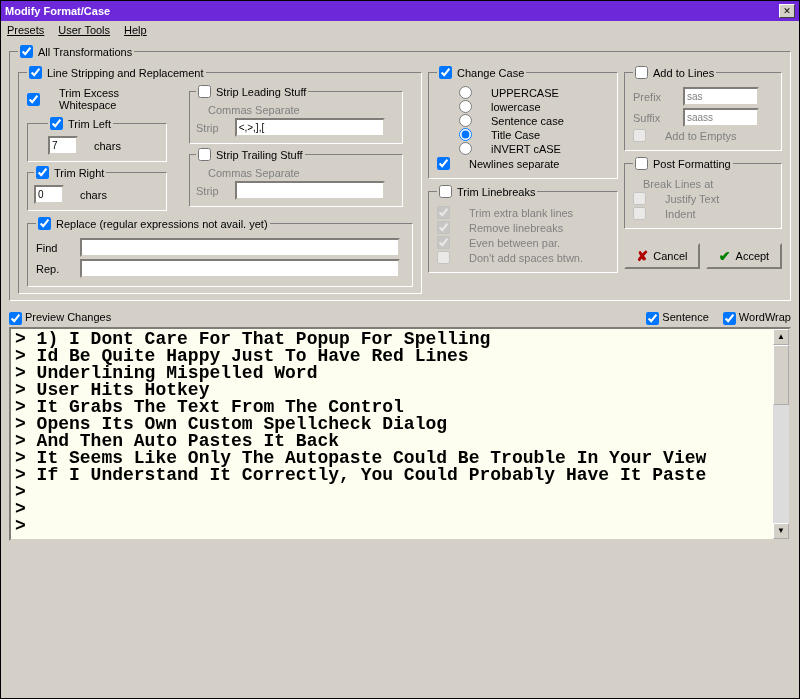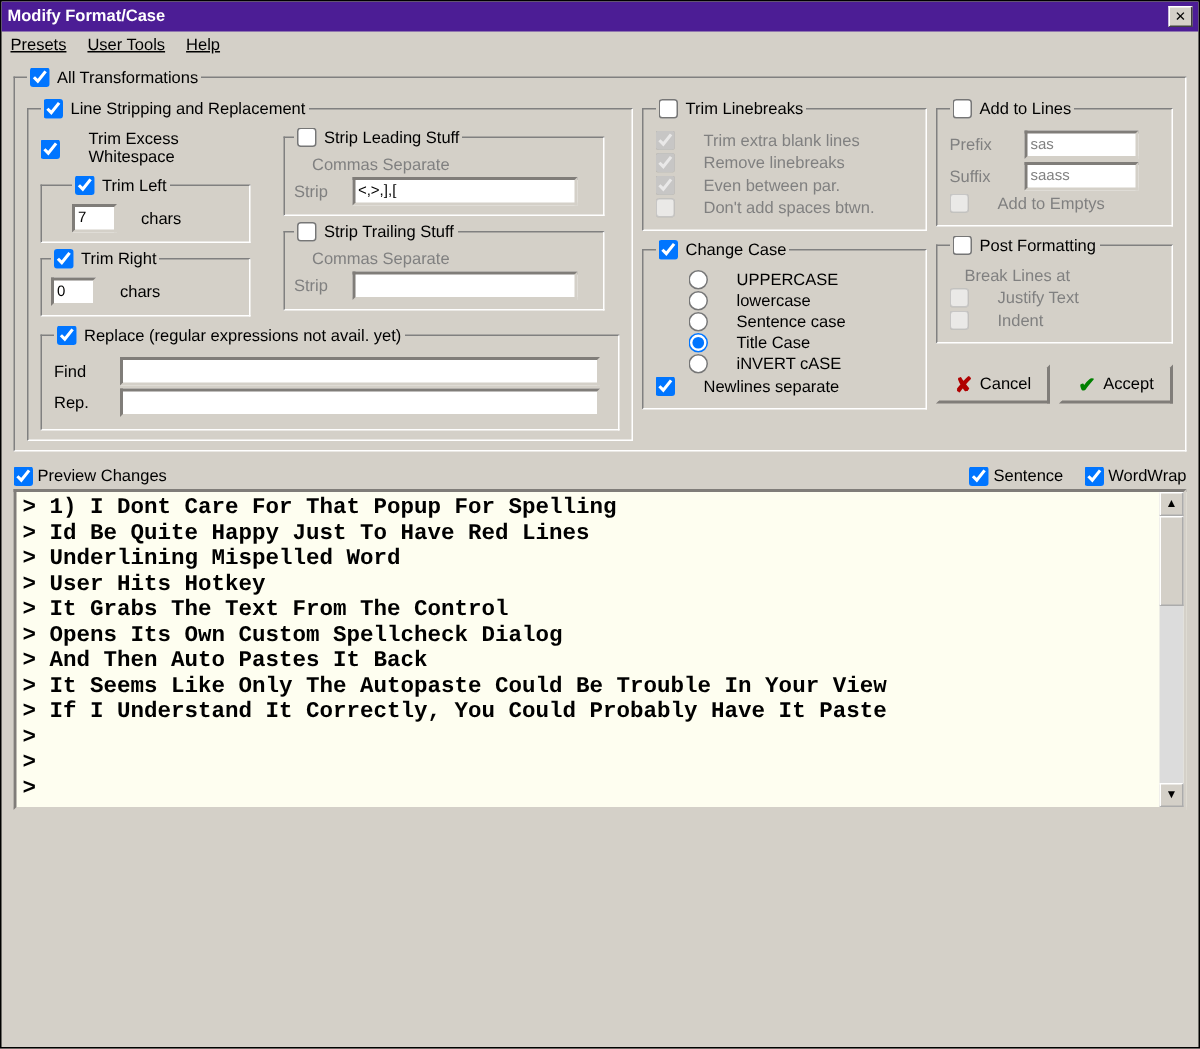--- a/index.html
+++ b/index.html
@@ -6,21 +6,21 @@
 body {
   font-family: Tahoma, Arial, sans-serif;
   font-size: 11px;
   background: #d4d0c8;
   width: 800px;
   height: 699px;
   overflow: hidden;
   border: 1px solid #000;
 }
 .titlebar {
-  background: #4c1d95;
+  background: #6d28d9;
   color: #fff;
   padding: 3px 4px;
   display: flex;
   justify-content: space-between;
   align-items: center;
 }
 .titlebar-text { font-weight: bold; font-size: 11px; }
 .close-btn {
   width: 16px; height: 14px;
   background: #d4d0c8;
@@ -99,21 +99,21 @@
   margin: 0 8px 8px;
   background: #fefef0;
   border: 2px inset #d4d0c8;
   height: 214px;
   display: flex;
 }
 .preview-text {
   flex: 1;
   padding: 2px 4px;
   font-family: "Courier New", monospace;
-  font-size: 15px;
+  font-size: 18px;
   font-weight: bold;
   white-space: pre;
   overflow: hidden;
   line-height: 17px;
 }
 .scrollbar-v {
   width: 16px;
   background: #dcdcdc;
   display: flex;
   flex-direction: column;
@@ -243,45 +243,20 @@
                 <input type="text" class="replace-input" value="" style="">
               </div>
           </fieldset>
         </fieldset>
       </div>
 
       <div class="col2">
         <fieldset>
           <legend>
               <label>
-                <input type="checkbox" style="">
-                <span>Trim Linebreaks</span>
-              </label>
-            </legend>
-          <div class="row disabled">
-              <input type="checkbox" checked="" disabled="" style="">
-              <span>Trim extra blank lines</span>
-            </div>
-          <div class="row disabled">
-              <input type="checkbox" checked="" disabled="" style="">
-              <span>Remove linebreaks</span>
-            </div>
-          <div class="row disabled">
-              <input type="checkbox" checked="" disabled="" style="">
-              <span>Even between par.</span>
-            </div>
-          <div class="row disabled">
-              <input type="checkbox" disabled="" style="">
-              <span>Don't add spaces btwn.</span>
-            </div>
-        </fieldset>
-
-        <fieldset>
-          <legend>
-              <label>
                 <input type="checkbox" checked="" style="">
                 <span>Change Case</span>
               </label>
             </legend>
           <div class="case-opts">
             <div class="row">
                 <input type="radio" name="cc" style="">
                 <span>UPPERCASE</span>
               </div>
             <div class="row">
@@ -297,20 +272,45 @@
                 <span>Title Case</span>
               </div>
             <div class="row">
                 <input type="radio" name="cc" style="">
                 <span>iNVERT cASE</span>
               </div>
           </div>
           <div class="row">
               <input type="checkbox" checked="" style="">
               <span>Newlines separate</span>
+            </div>
+        </fieldset>
+
+        <fieldset>
+          <legend>
+              <label>
+                <input type="checkbox" style="">
+                <span>Trim Linebreaks</span>
+              </label>
+            </legend>
+          <div class="row disabled">
+              <input type="checkbox" checked="" disabled="" style="">
+              <span>Trim extra blank lines</span>
+            </div>
+          <div class="row disabled">
+              <input type="checkbox" checked="" disabled="" style="">
+              <span>Remove linebreaks</span>
+            </div>
+          <div class="row disabled">
+              <input type="checkbox" checked="" disabled="" style="">
+              <span>Even between par.</span>
+            </div>
+          <div class="row disabled">
+              <input type="checkbox" disabled="" style="">
+              <span>Don't add spaces btwn.</span>
             </div>
         </fieldset>
       </div>
 
       <div class="col3">
         <fieldset>
           <legend>
               <label>
                 <input type="checkbox" style="">
                 <span>Add to Lines</span>

